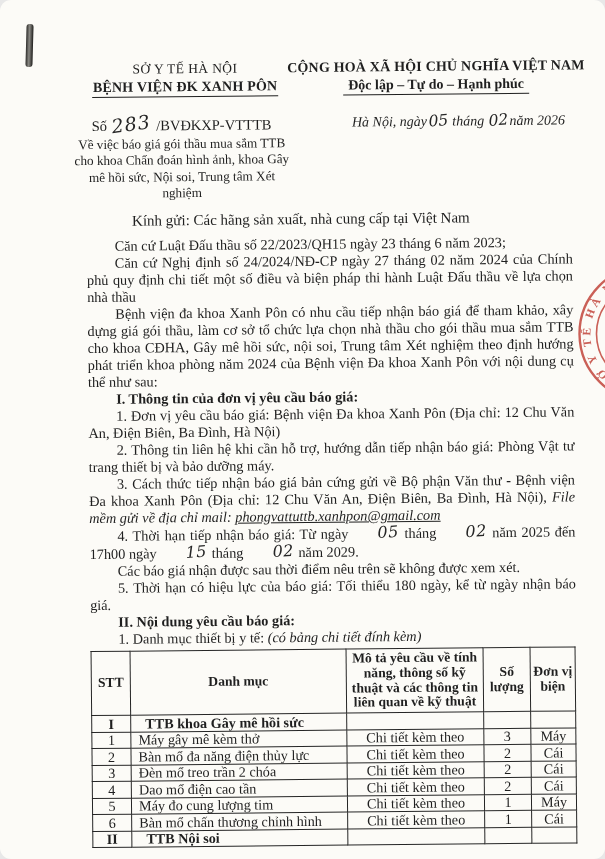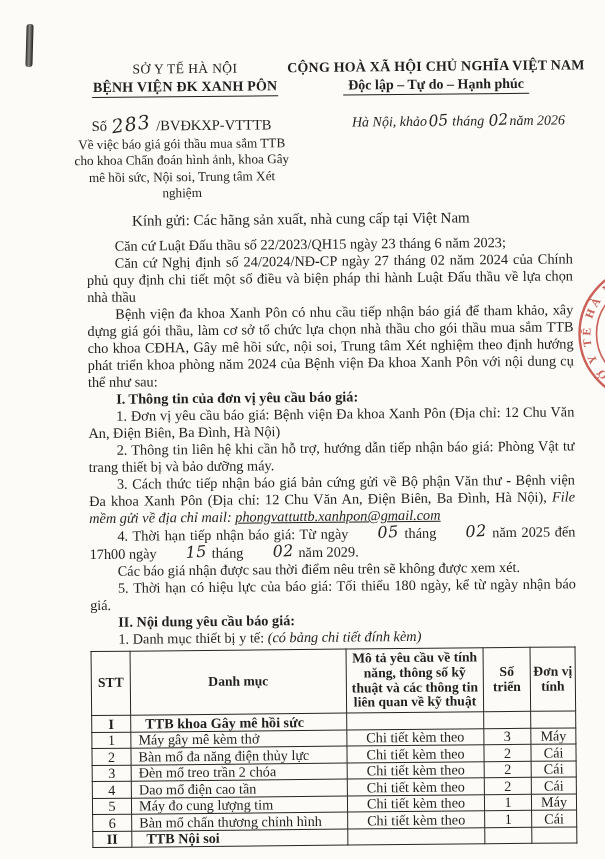--- a/index.html
+++ b/index.html
@@ -1,19 +1,19 @@
 <!DOCTYPE html>
 <html><head>
 <meta charset="utf-8">
 <style>
   html,body { margin:0; padding:0; background:#e8e8e8; }
   .page {
     position:relative; width:605px; height:859px; margin:0 auto;
     background:#fcfbf7; overflow:hidden;
-    font-family:"Liberation Serif","DejaVu Serif",serif; color:#1f1f1f;
+    font-family:"Liberation Serif","DejaVu Serif",serif; color:#1f1f1f;border-radius:11px;
   }
   .tilt { position:absolute; inset:0; transform:rotate(-0.55deg); transform-origin:50% 45%; }
 
   .staple {
     position:absolute; left:26px; top:24px; width:7px; height:43px;
     background:linear-gradient(90deg,#2c2b29,#8a8984 45%,#1f1e1c);
     border-radius:3px; transform:rotate(1.6deg);
   }
 
   .hdr-left { position:absolute; top:60px; left:66px; width:244px; text-align:center; }
@@ -77,21 +77,21 @@
     <div class="num-block">
       <div class="num-line"><span>Số</span><span class="hw hw-num">283</span><span>/BVĐKXP-VTTTB</span></div>
       <div class="subject">
         <div>Về việc báo giá gói thầu mua sắm TTB</div>
         <div>cho khoa Chẩn đoán hình ảnh, khoa Gây</div>
         <div>mê hồi sức, Nội soi, Trung tâm Xét</div>
         <div>nghiệm</div>
       </div>
     </div>
 
-    <div class="date-line"><span>Hà Nội, khảo</span><span class="hw hw-date">05</span> <span>tháng</span> <span class="hw hw-date">02</span><span>năm 2026</span></div>
+    <div class="date-line"><span>Hà Nội, ngày</span><span class="hw hw-date">05</span> <span>tháng</span> <span class="hw hw-date">02</span><span>năm 2026</span></div>
 
     <div class="salutation">Kính gửi: Các hãng sản xuất, nhà cung cấp tại Việt Nam</div>
 
     <div class="content">
       <p>Căn cứ Luật Đấu thầu số 22/2023/QH15 ngày 23 tháng 6 năm 2023;</p>
       <p>Căn cứ Nghị định số 24/2024/NĐ-CP ngày 27 tháng 02 năm 2024 của Chính phủ quy định chi tiết một số điều và biện pháp thi hành Luật Đấu thầu về lựa chọn nhà thầu</p>
       <p>Bệnh viện đa khoa Xanh Pôn có nhu cầu tiếp nhận báo giá để tham khảo, xây dựng giá gói thầu, làm cơ sở tổ chức lựa chọn nhà thầu cho gói thầu mua sắm TTB cho khoa CĐHA, Gây mê hồi sức, nội soi, Trung tâm Xét nghiệm theo định hướng phát triển khoa phòng năm 2024 của Bệnh viện Đa khoa Xanh Pôn với nội dung cụ thể như sau:</p>
       <p class="bold">I. Thông tin của đơn vị yêu cầu báo giá:</p>
       <p>1. Đơn vị yêu cầu báo giá: Bệnh viện Đa khoa Xanh Pôn (Địa chỉ: 12 Chu Văn An, Điện Biên, Ba Đình, Hà Nội)</p>
       <p>2. Thông tin liên hệ khi cần hỗ trợ, hướng dẫn tiếp nhận báo giá: Phòng Vật tư trang thiết bị và bảo dưỡng máy.</p>
@@ -108,22 +108,22 @@
             <col style="width:216px">
             <col style="width:137px">
             <col style="width:47px">
             <col style="width:45px">
         </colgroup>
         <thead>
           <tr>
             <th>STT</th>
             <th>Danh mục</th>
             <th>Mô tả yêu cầu về tính năng, thông số kỹ thuật và các thông tin liên quan về kỹ thuật</th>
-            <th>Số triển</th>
-            <th>Đơn vị tính</th>
+            <th>Số lượng</th>
+            <th>Đơn vị biện</th>
           </tr>
         </thead>
         <tbody>
   <tr class="section-row">
     <td>I</td>
     <td class="name">TTB khoa Gây mê hồi sức</td>
     <td></td>
     <td></td>
     <td></td>
   </tr>

